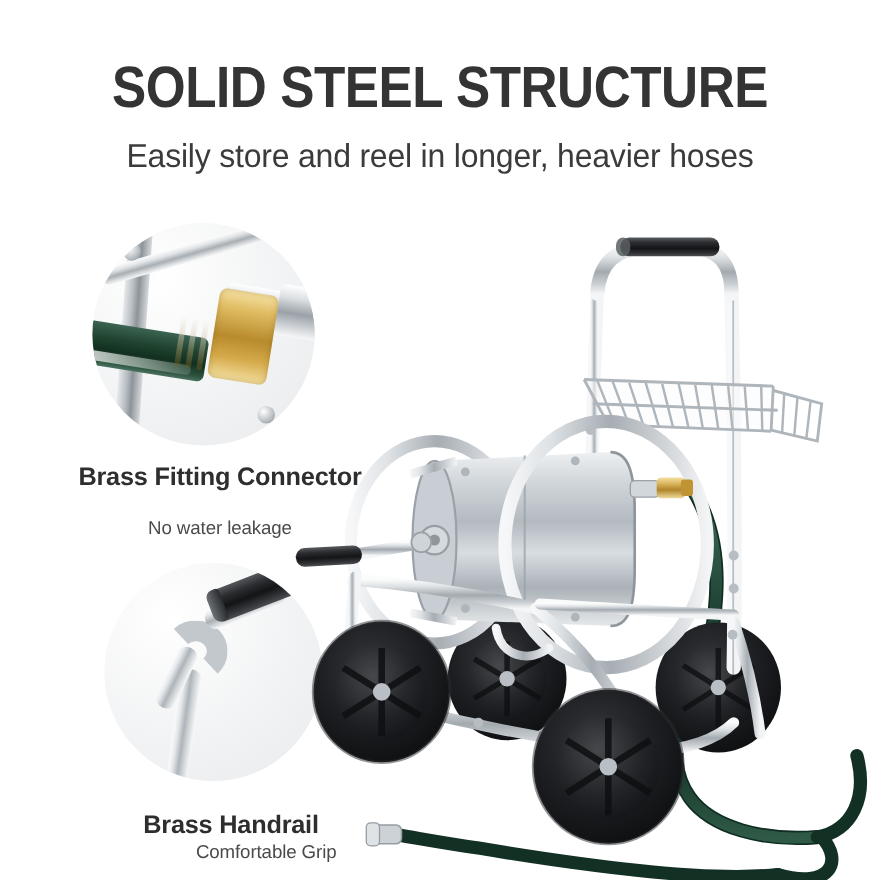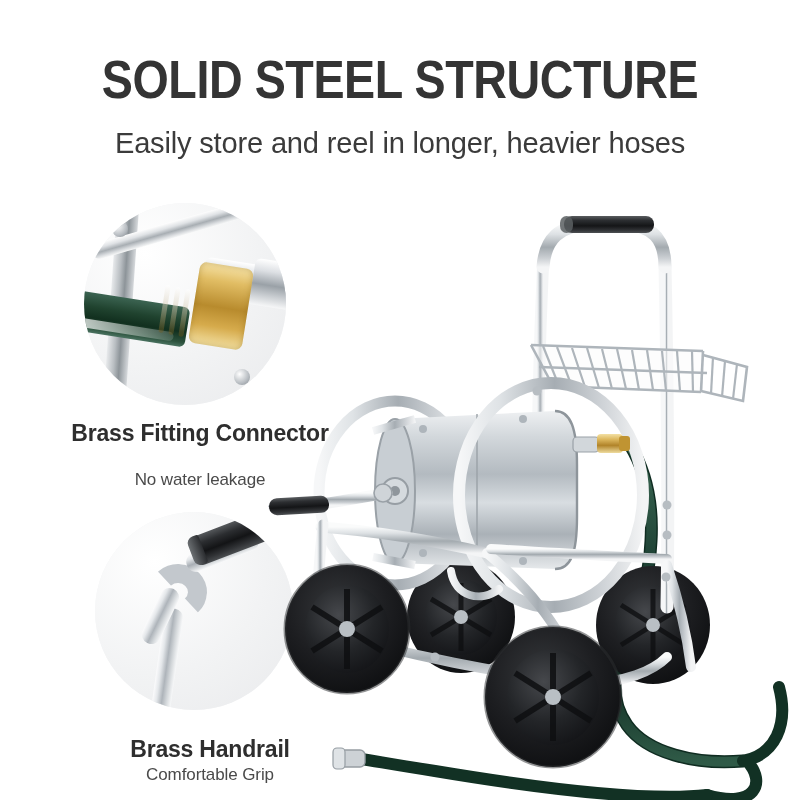--- a/index.html
+++ b/index.html
@@ -45,21 +45,21 @@
     font-size:23px;letter-spacing:-0.2px;white-space:nowrap;
   }
   .cap-sub{
     position:absolute;text-align:center;
     font-weight:400;color:#4a4a4a;
     font-size:17px;letter-spacing:-0.1px;white-space:nowrap;
   }
   #cap1-title{left:0;width:400px;top:420px;}
   #cap1-sub{left:0;width:400px;top:450px;margin-top:20px;}
   #cap2-title{left:0;width:420px;top:736px;}
-  #cap2-sub{left:0;width:420px;top:765px;}
+  #cap2-sub{left:0;width:420px;top:765px;padding-left:32px;}
 
   
   .inset{
     position:absolute;border-radius:50%;overflow:hidden;
     background:#f4f5f6;
   }
   #inset-brass{left:84px;top:203px;width:202px;height:202px;}
   #inset-foam{left:95px;top:512px;width:198px;height:198px;}
 
   .inset-bg{

